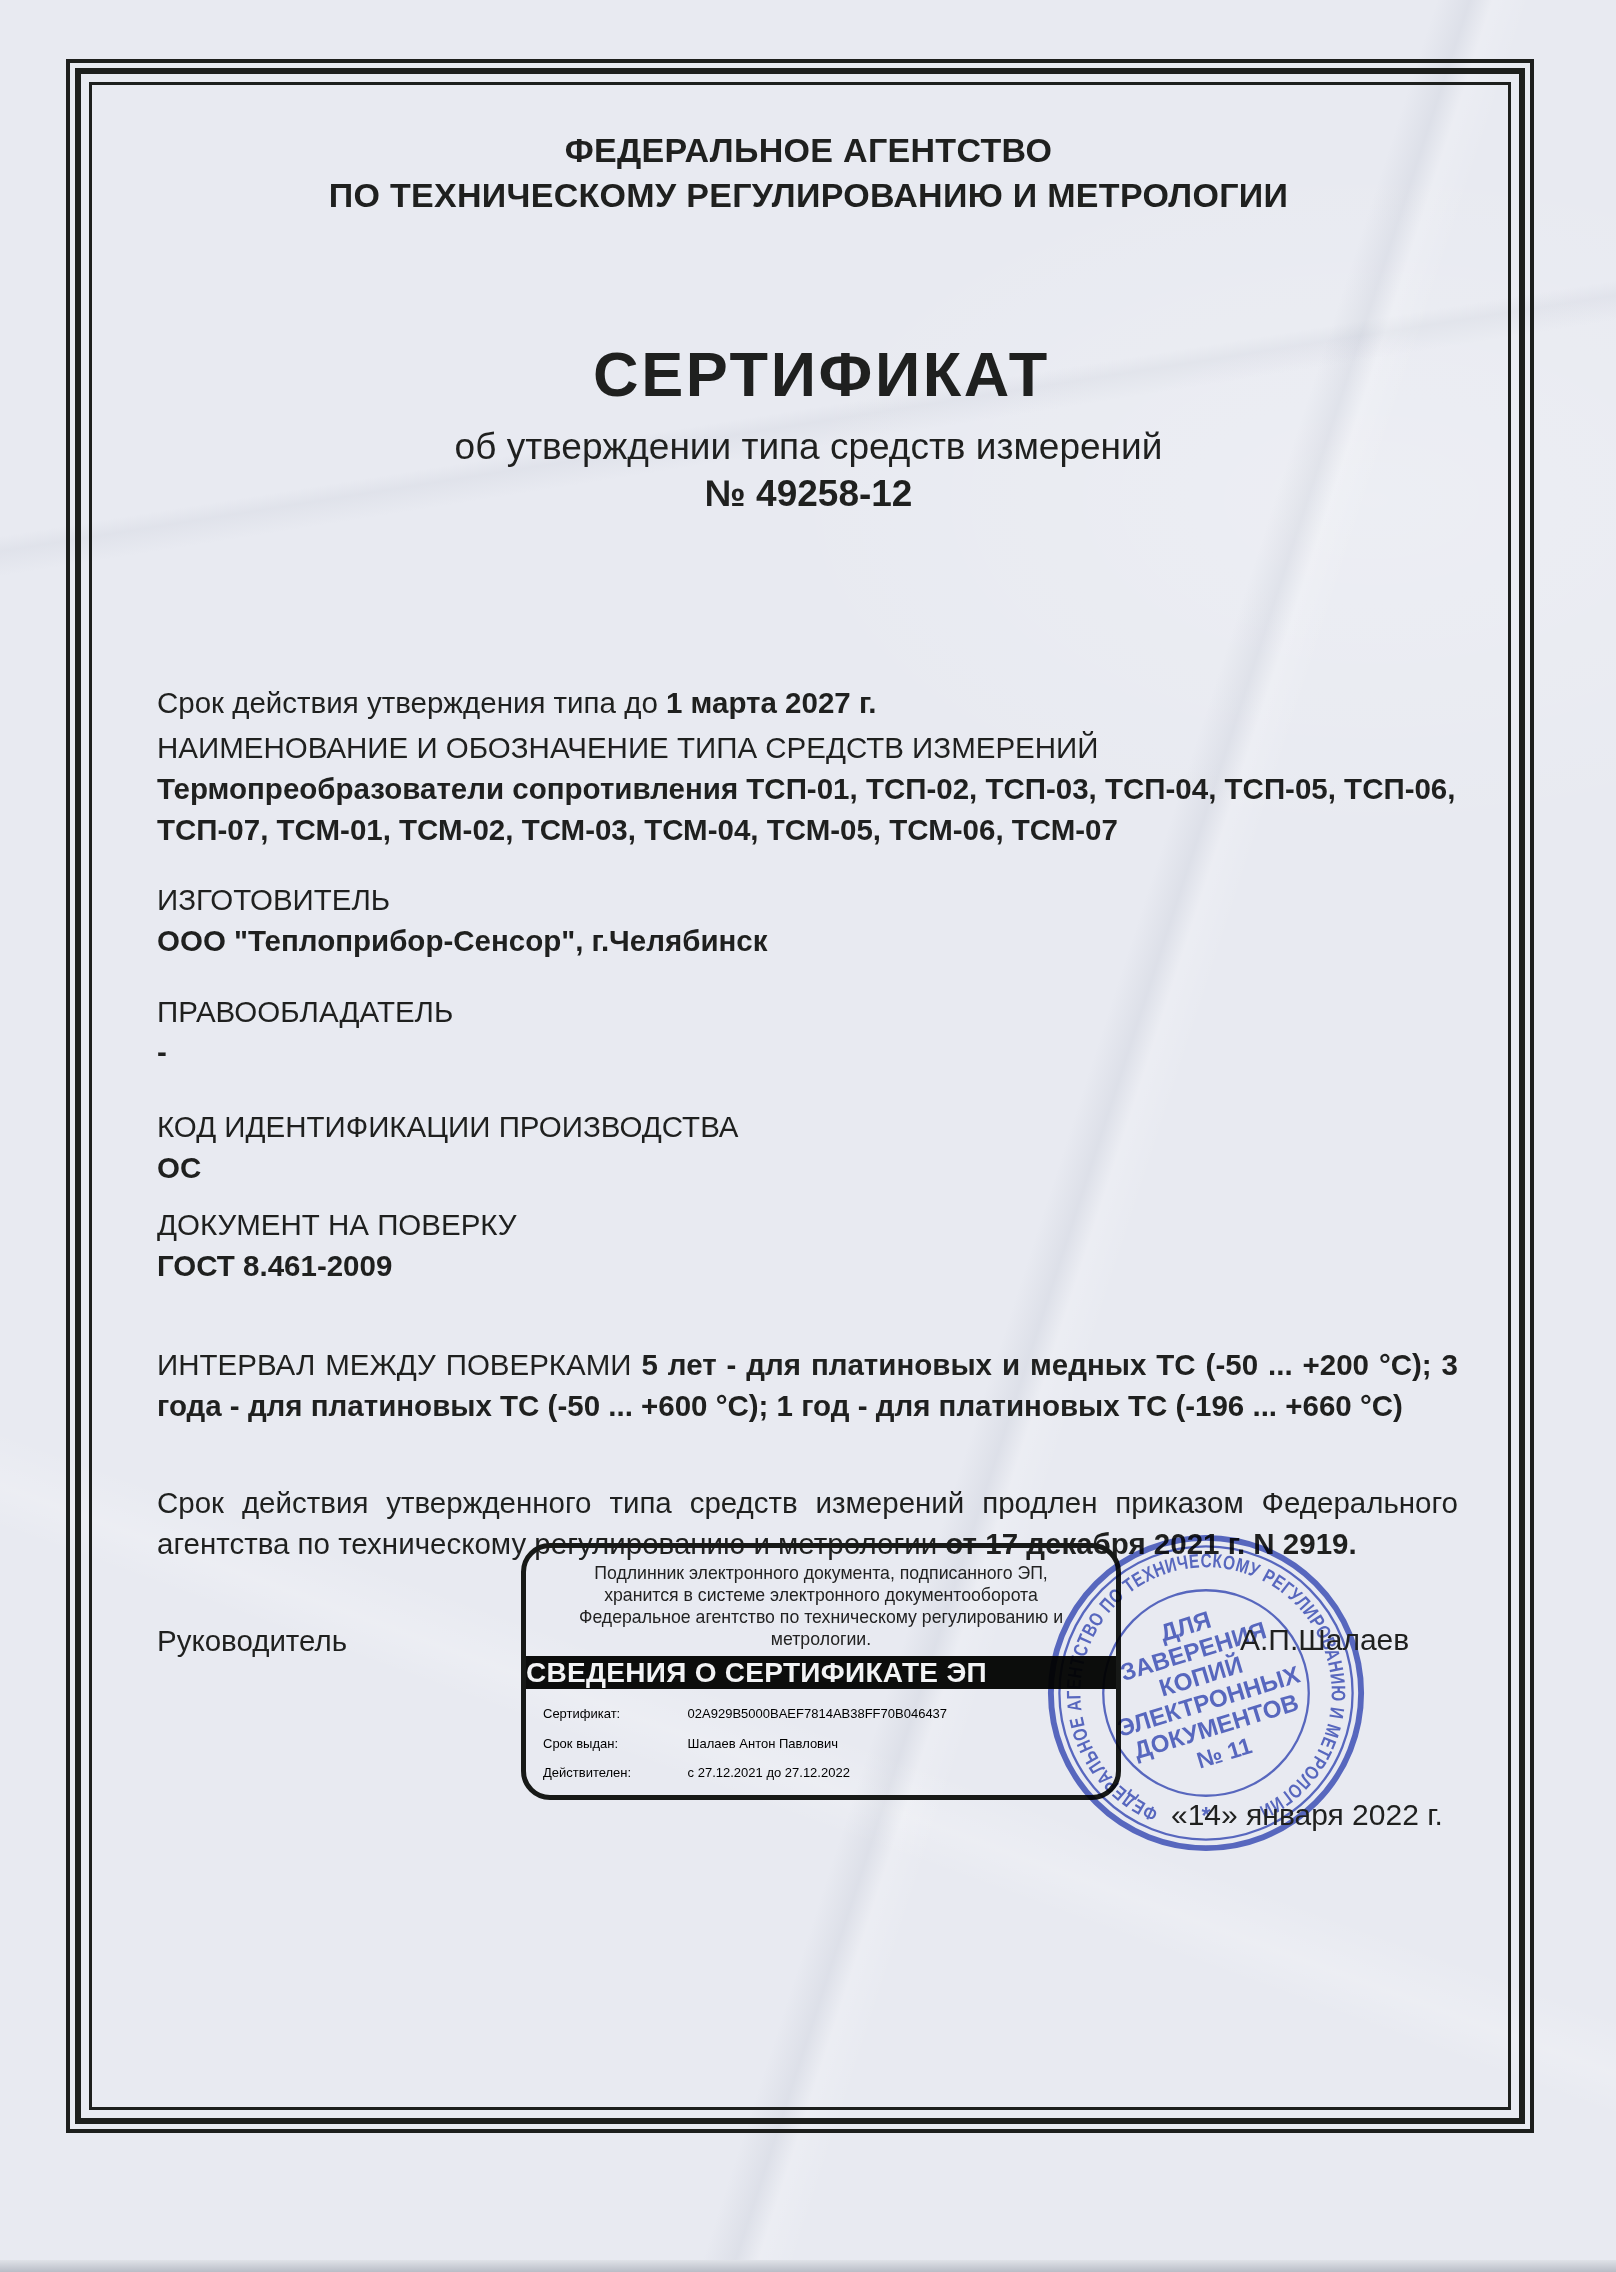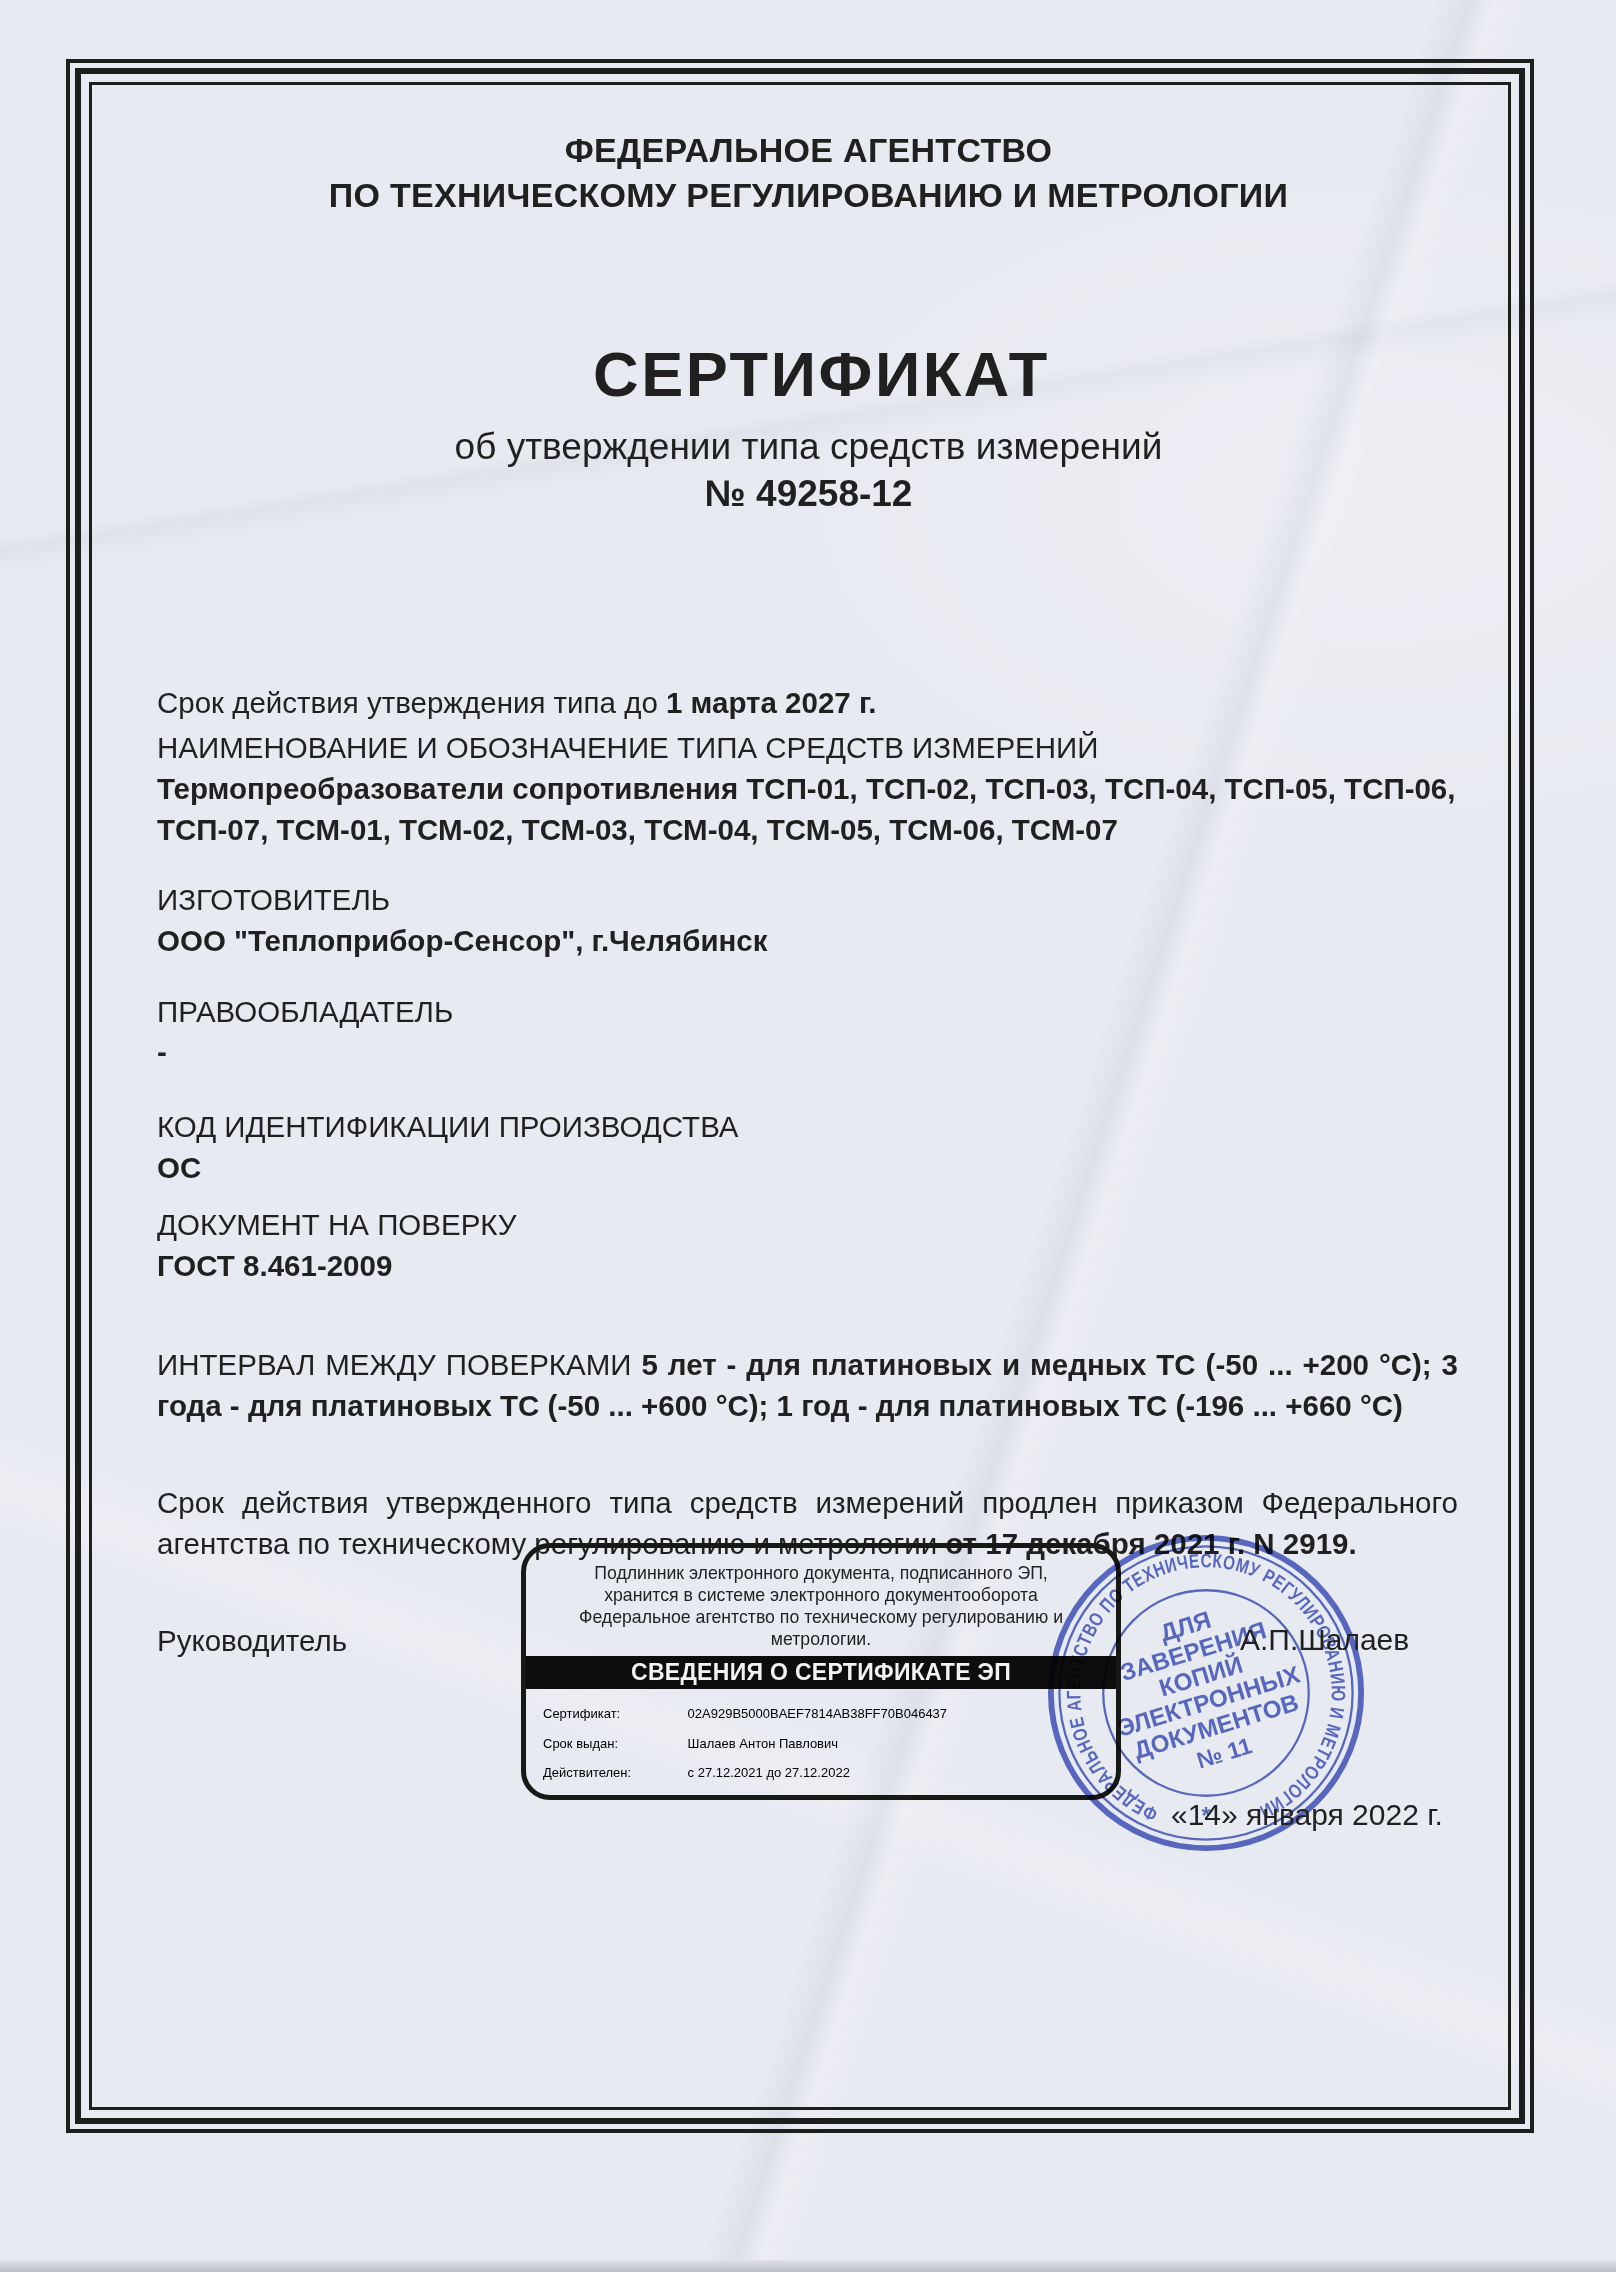--- a/index.html
+++ b/index.html
@@ -44,21 +44,21 @@
 
   .sig-role{position:absolute;left:157px;top:1624px;font-size:29.5px;z-index:3;}
   .sig-name{position:absolute;left:1240px;top:1623px;font-size:30px;z-index:5;}
   .sig-date{position:absolute;left:1171px;top:1798px;font-size:30px;z-index:5;}
 
   .ep-box{position:absolute;left:521px;top:1543px;width:600px;height:257px;
     border:5.9px solid #171917;border-radius:29px;box-sizing:border-box;z-index:3;}
   .ep-head{margin-top:14.4px;text-align:center;font-size:17.7px;line-height:22px;
     padding:0 22px;color:#222;}
   .ep-bar{margin-top:5.9px;height:33px;background:#0c0d0c;color:#f2f3f5;
-    font-weight:bold;font-size:23px;line-height:33px;text-align:center;letter-spacing:0.3px;}
+    font-weight:bold;font-size:28px;line-height:33px;text-align:left;letter-spacing:0.3px;}
   .ep-fields{margin:9.8px 0 0 17px;font-size:13px;line-height:29.5px;color:#000000;}
   .ep-label{display:inline-block;min-width:138px;margin-right:6.6px;}
 
   .stamp{position:absolute;left:1045px;top:1532px;width:322px;height:322px;
     z-index:4;mix-blend-mode:multiply;opacity:.88;}
 </style>
 </head>
 <body>
 
 <div class="page">

